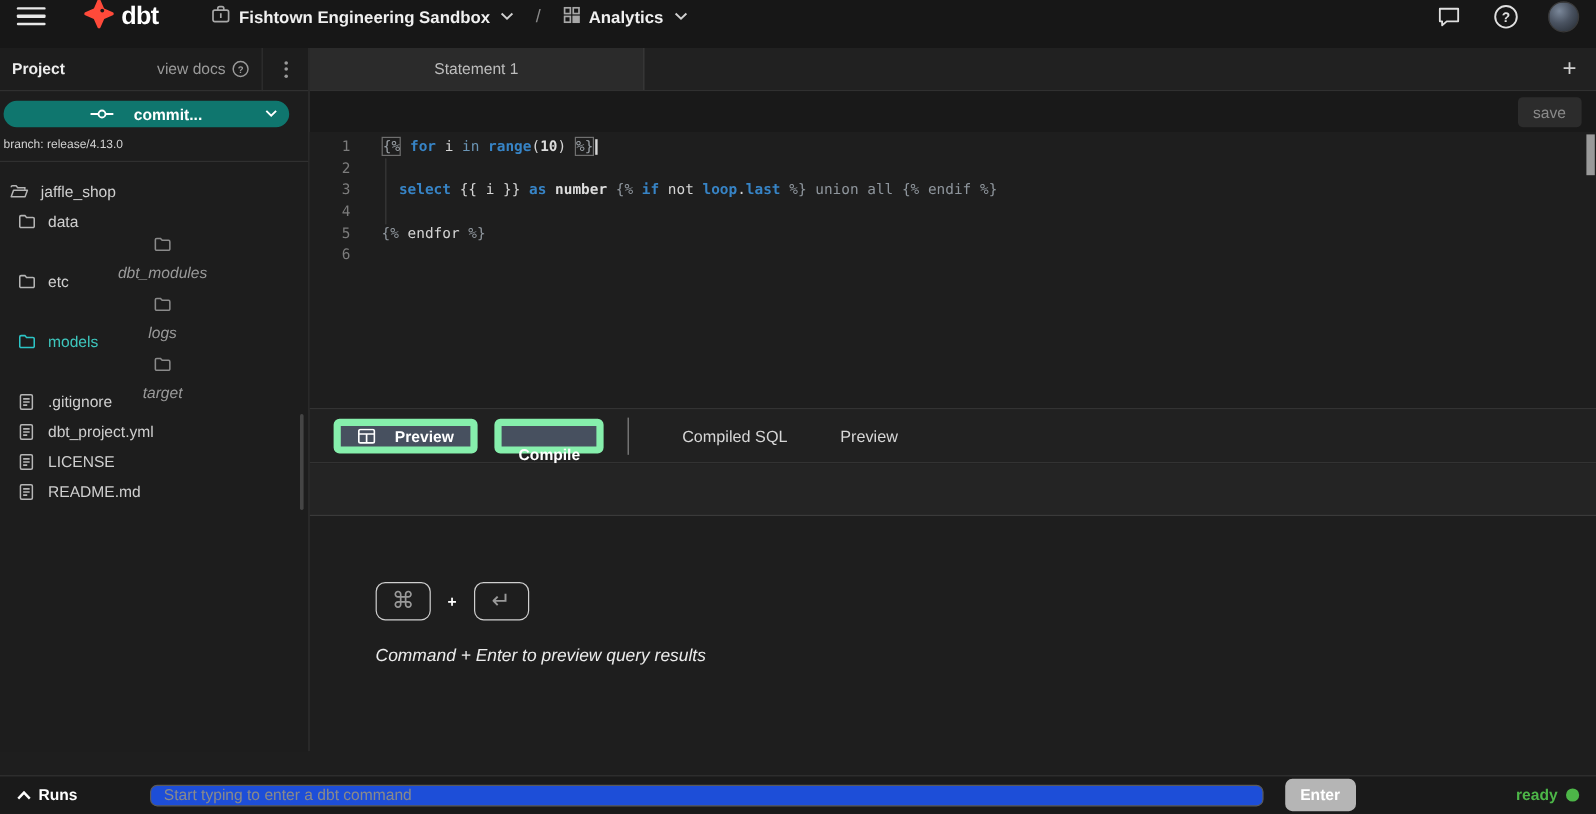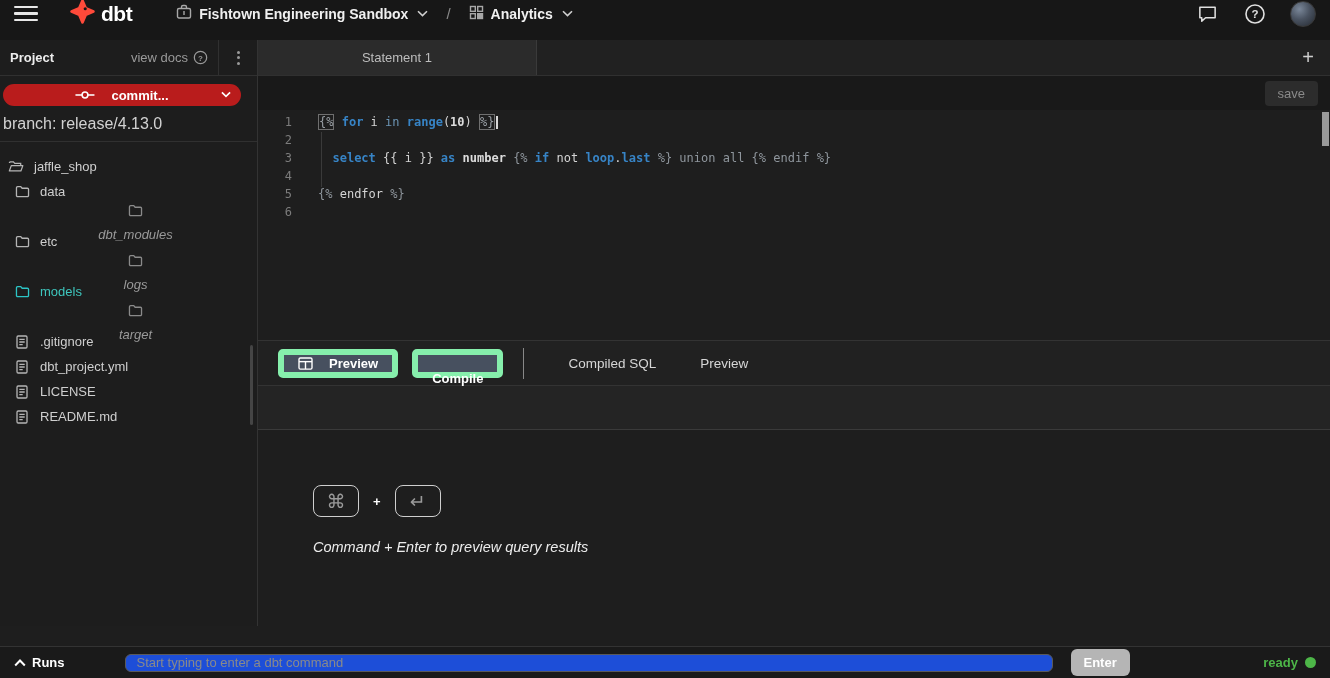--- a/index.html
+++ b/index.html
@@ -30,26 +30,26 @@
   .sidebar { width:258px; background:#1d1d1d; border-right:1px solid #333; display:flex; flex-direction:column; flex-shrink:0; position:relative; }
   .sb-header { height:36px; display:flex; align-items:center; border-bottom:1px solid #303030; padding-left:10px; flex-shrink:0; }
   .sb-title { font-size:13px; font-weight:bold; color:#ededed; }
   .sb-header-spacer { flex:1; }
   .view-docs { display:flex; align-items:center; gap:5px; color:#9a9a9a; font-size:13px; cursor:pointer; padding-right:10px; }
   .sb-vdiv { width:1px; height:36px; background:#303030; }
   .kebab { width:38px; display:flex; align-items:center; justify-content:center; cursor:pointer; color:#9a9a9a; font-size:14px; letter-spacing:0; }
   .kebab .dots { display:flex; flex-direction:column; gap:2.5px; }
   .kebab .dots i { width:3px; height:3px; border-radius:50%; background:#9a9a9a; }
 
-  .commit-btn { margin:8px 16px 0 3px; height:22px; background:#b91c1c; border:none; border-radius:12px;
+  .commit-btn { margin:8px 16px 0 3px; height:22px; background:#0f766e; border:none; border-radius:12px;
     color:#fff; font-weight:bold; font-size:13px; display:flex; align-items:center; justify-content:center;
     cursor:pointer; position:relative; font-family:"Liberation Sans", sans-serif;gap:10px; }
   .commit-btn .commit-label { margin-left:6px; }
   .commit-btn .commit-chev { position:absolute; right:10px; top:7px; }
-  .branch-label { margin:9px 0 0 3px; color:#d2d2d2; font-size:16px; }
+  .branch-label { margin:9px 0 0 3px; color:#d2d2d2; font-size:10px; }
   .sb-divider { height:1px; background:#303030; margin-top:8px; }
 
   .file-tree { padding-top:12px; flex:1; overflow:hidden; }
   .tree-item { height:25px; display:flex; align-items:center; gap:10px; font-size:13px; color:#cfcfcf; cursor:pointer; }
   .tree-item.lvl0 { padding-left:8px; }
   .tree-item.lvl1 { padding-left:14px; }
   .tree-item.italic { font-style:italic; color:#9a9a9a;flex-direction:column; }
   .tree-item.active { color:#3ec6bd; }
   .tree-item .ticon { display:flex; align-items:center; width:16px; justify-content:center; }
   .sb-scroll { position:absolute; right:4px; top:305px; width:3px; height:80px; background:#454545; border-radius:2px; }

